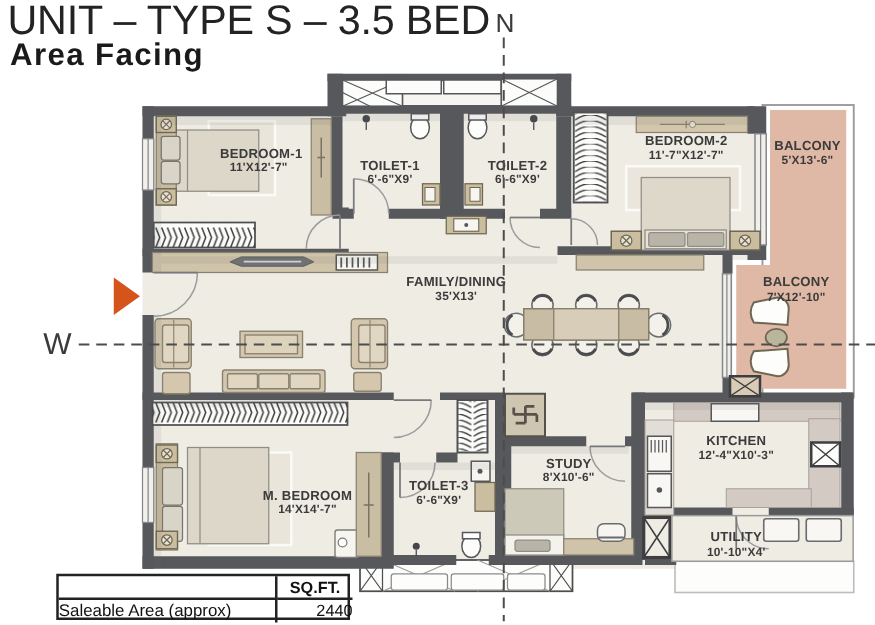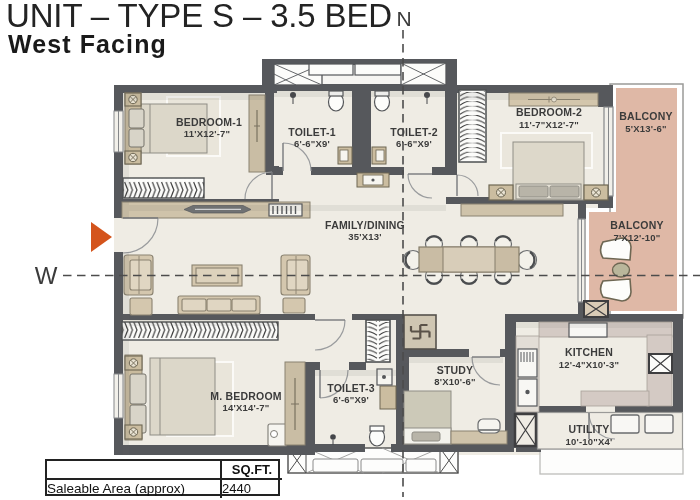--- a/index.html
+++ b/index.html
@@ -339,20 +339,20 @@
 <text x="589" y="444.5" font-size="9.5">10'-10"X4'</text>
 </g>
 
 <line x1="403" y1="30" x2="403" y2="497" stroke="#4c4c4c" stroke-width="1.6" stroke-dasharray="8.5 5.5"></line>
 <line x1="63" y1="275.5" x2="700" y2="275.5" stroke="#4c4c4c" stroke-width="1.6" stroke-dasharray="8.5 5.5"></line>
 <text x="46" y="283.5" font-family="Liberation Sans, sans-serif" font-size="24" fill="#3b3b3b" text-anchor="middle">W</text>
 <text x="404" y="25.5" font-family="Liberation Sans, sans-serif" font-size="21" fill="#3b3b3b" text-anchor="middle">N</text>
 <polygon points="91,222 112,237 91,252" fill="#d4541c"></polygon>
 </svg>
 <div style="position:absolute;left:6px;top:-3px;font-size:33px;color:#232323;letter-spacing:-0.15px;white-space:nowrap;">UNIT – TYPE S – 3.5 BED</div>
-<div style="position:absolute;left:8px;top:30px;font-size:25px;font-weight:bold;color:#1a1a1a;letter-spacing:1.1px;">West Facing</div>
+<div style="position:absolute;left:8px;top:30px;font-size:25px;font-weight:bold;color:#1a1a1a;letter-spacing:1.1px;">Area Facing</div>
 <div style="position:absolute;left:45px;top:459px;width:235px;height:37px;border:2px solid #222;box-sizing:border-box;background:#fff;">
 <div style="position:absolute;left:0;top:0;width:175px;height:19px;border-right:2px solid #222;border-bottom:2px solid #222;box-sizing:border-box;"></div>
 <div style="position:absolute;left:175px;top:0;width:60px;height:19px;border-bottom:2px solid #222;box-sizing:border-box;text-align:center;font-weight:bold;font-size:13px;line-height:17px;color:#111;">SQ.FT.</div>
 <div style="position:absolute;left:0;top:19px;width:175px;height:18px;border-right:2px solid #222;box-sizing:border-box;text-align:left;font-size:13.5px;line-height:17px;color:#111;">Saleable Area (approx)</div>
-<div style="position:absolute;left:175px;top:19px;width:60px;height:18px;text-align:left;font-size:13px;line-height:17px;color:#111;">2440</div>
+<div style="position:absolute;left:175px;top:19px;width:60px;height:18px;text-align:right;font-size:13px;line-height:17px;color:#111;">2440</div>
 </div>
 </div>
 
 </body></html>

